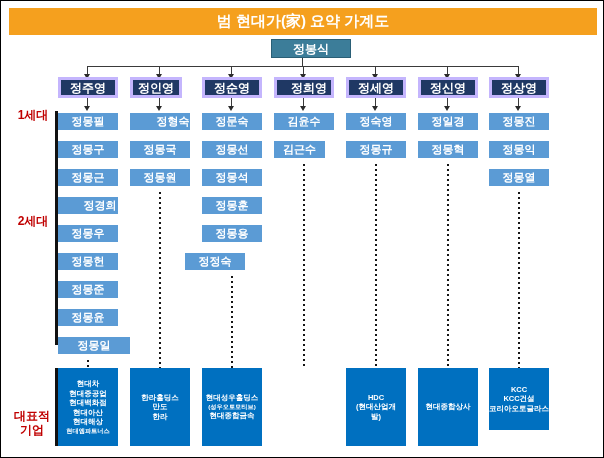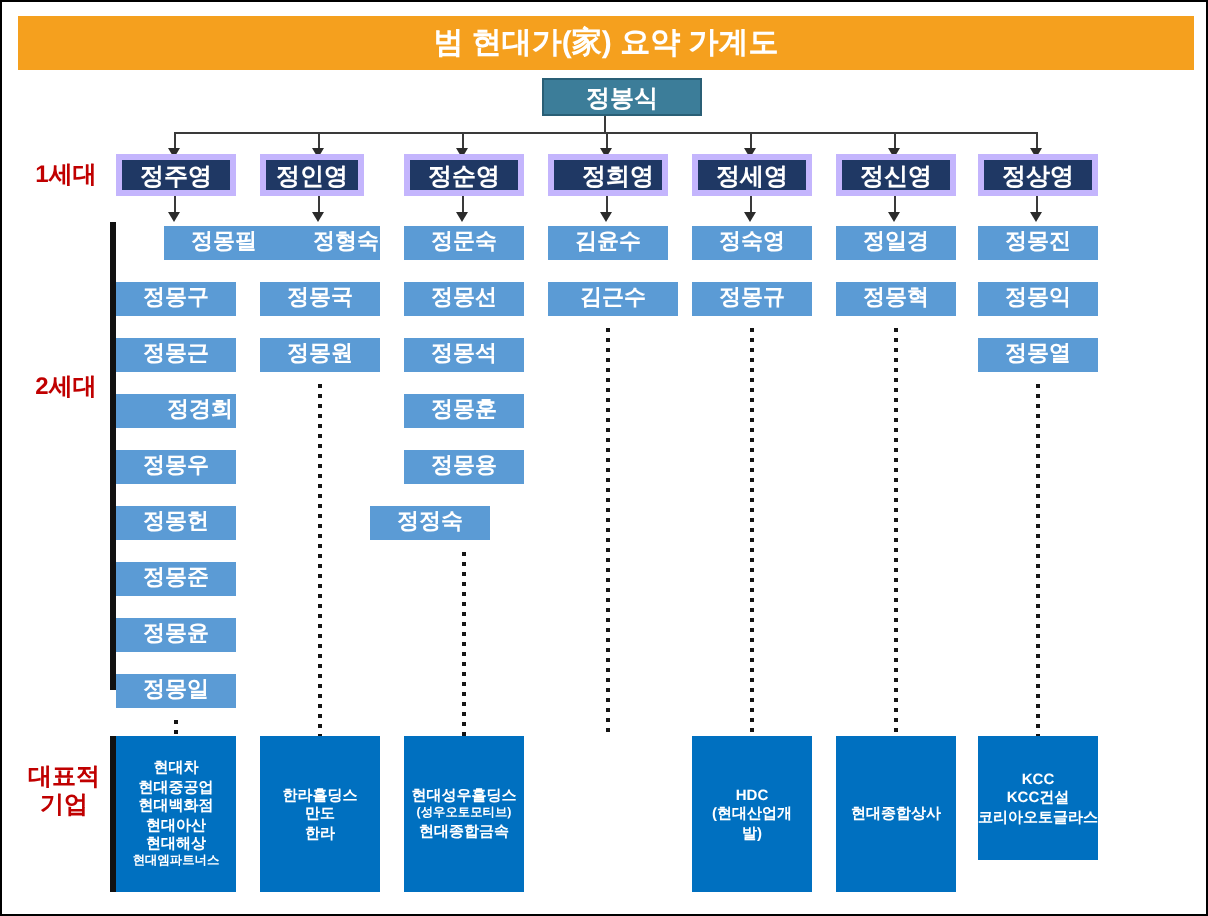--- a/index.html
+++ b/index.html
@@ -80,20 +80,21 @@
 
   
   .gen-label{
     position:absolute;
     color:#C00000;
     font-weight:bold;
     font-size:12px;
     text-align:center;
     line-height:1.15;
     white-space:nowrap;
+    margin-top:28px;
   }
   .bracket{
     position:absolute;
     background:#111111;
     width:3px;
   }
 </style>
 </head>
 <body>
 
@@ -139,40 +140,40 @@
   <div class="line-v" style="left:302px;top:97px;height:9px;"></div>
   <div class="arrow-head" style="left:298.5px;top:105px;"></div>
   <div class="line-v" style="left:374px;top:97px;height:9px;"></div>
   <div class="arrow-head" style="left:370.5px;top:105px;"></div>
   <div class="line-v" style="left:446px;top:97px;height:9px;"></div>
   <div class="arrow-head" style="left:442.5px;top:105px;"></div>
   <div class="line-v" style="left:517px;top:97px;height:9px;"></div>
   <div class="arrow-head" style="left:513.5px;top:105px;"></div>
 
   <div id="gen2-layer">
-      <div class="node node-gen2" style="left: 57px; top: 112px; width: 60px; height: 17px; margin-left: 24px;">정몽필</div>
+      <div class="node node-gen2" style="left: 57px; top: 112px; width: 60px; height: 17px;">정몽필</div>
       <div class="node node-gen2" style="left: 57px; top: 140px; width: 60px; height: 17px;">정몽구</div>
       <div class="node node-gen2" style="left: 57px; top: 168px; width: 60px; height: 17px;">정몽근</div>
       <div class="node node-gen2" style="left: 57px; top: 196px; width: 60px; height: 17px; padding-left: 24px;">정경희</div>
       <div class="node node-gen2" style="left: 57px; top: 224px; width: 60px; height: 17px;">정몽우</div>
       <div class="node node-gen2" style="left: 57px; top: 252px; width: 60px; height: 17px;">정몽헌</div>
       <div class="node node-gen2" style="left: 57px; top: 280px; width: 60px; height: 17px;">정몽준</div>
       <div class="node node-gen2" style="left: 57px; top: 308px; width: 60px; height: 17px;">정몽윤</div>
-      <div class="node node-gen2" style="left: 57px; top: 336px; width: 60px; height: 17px;">정몽일</div>
+      <div class="node node-gen2" style="left: 57px; top: 336px; width: 72px; height: 17px;">정몽일</div>
       <div class="node node-gen2" style="left: 129px; top: 112px; width: 60px; height: 17px; padding-left: 26px;">정형숙</div>
       <div class="node node-gen2" style="left: 129px; top: 140px; width: 60px; height: 17px;">정몽국</div>
       <div class="node node-gen2" style="left: 129px; top: 168px; width: 60px; height: 17px;">정몽원</div>
       <div class="node node-gen2" style="left: 201px; top: 112px; width: 60px; height: 17px;">정문숙</div>
       <div class="node node-gen2" style="left: 201px; top: 140px; width: 60px; height: 17px;">정몽선</div>
       <div class="node node-gen2" style="left: 201px; top: 168px; width: 60px; height: 17px;">정몽석</div>
       <div class="node node-gen2" style="left: 201px; top: 196px; width: 60px; height: 17px;">정몽훈</div>
       <div class="node node-gen2" style="left: 201px; top: 224px; width: 60px; height: 17px;">정몽용</div>
       <div class="node node-gen2" style="left: 184px; top: 252px; width: 60px; height: 17px;">정정숙</div>
       <div class="node node-gen2" style="left: 273px; top: 112px; width: 60px; height: 17px;">김윤수</div>
-      <div class="node node-gen2" style="left: 273px; top: 140px; width: 65px; height: 17px;">김근수</div>
+      <div class="node node-gen2" style="left: 273px; top: 140px; width: 51px; height: 17px;">김근수</div>
       <div class="node node-gen2" style="left: 345px; top: 112px; width: 60px; height: 17px;">정숙영</div>
       <div class="node node-gen2" style="left: 345px; top: 140px; width: 60px; height: 17px;">정몽규</div>
       <div class="node node-gen2" style="left: 417px; top: 112px; width: 60px; height: 17px;">정일경</div>
       <div class="node node-gen2" style="left: 417px; top: 140px; width: 60px; height: 17px;">정몽혁</div>
       <div class="node node-gen2" style="left: 488px; top: 112px; width: 60px; height: 17px;">정몽진</div>
       <div class="node node-gen2" style="left: 488px; top: 140px; width: 60px; height: 17px;">정몽익</div>
       <div class="node node-gen2" style="left: 488px; top: 168px; width: 60px; height: 17px;">정몽열</div>
     </div>
 
   <div id="dot-layer">

